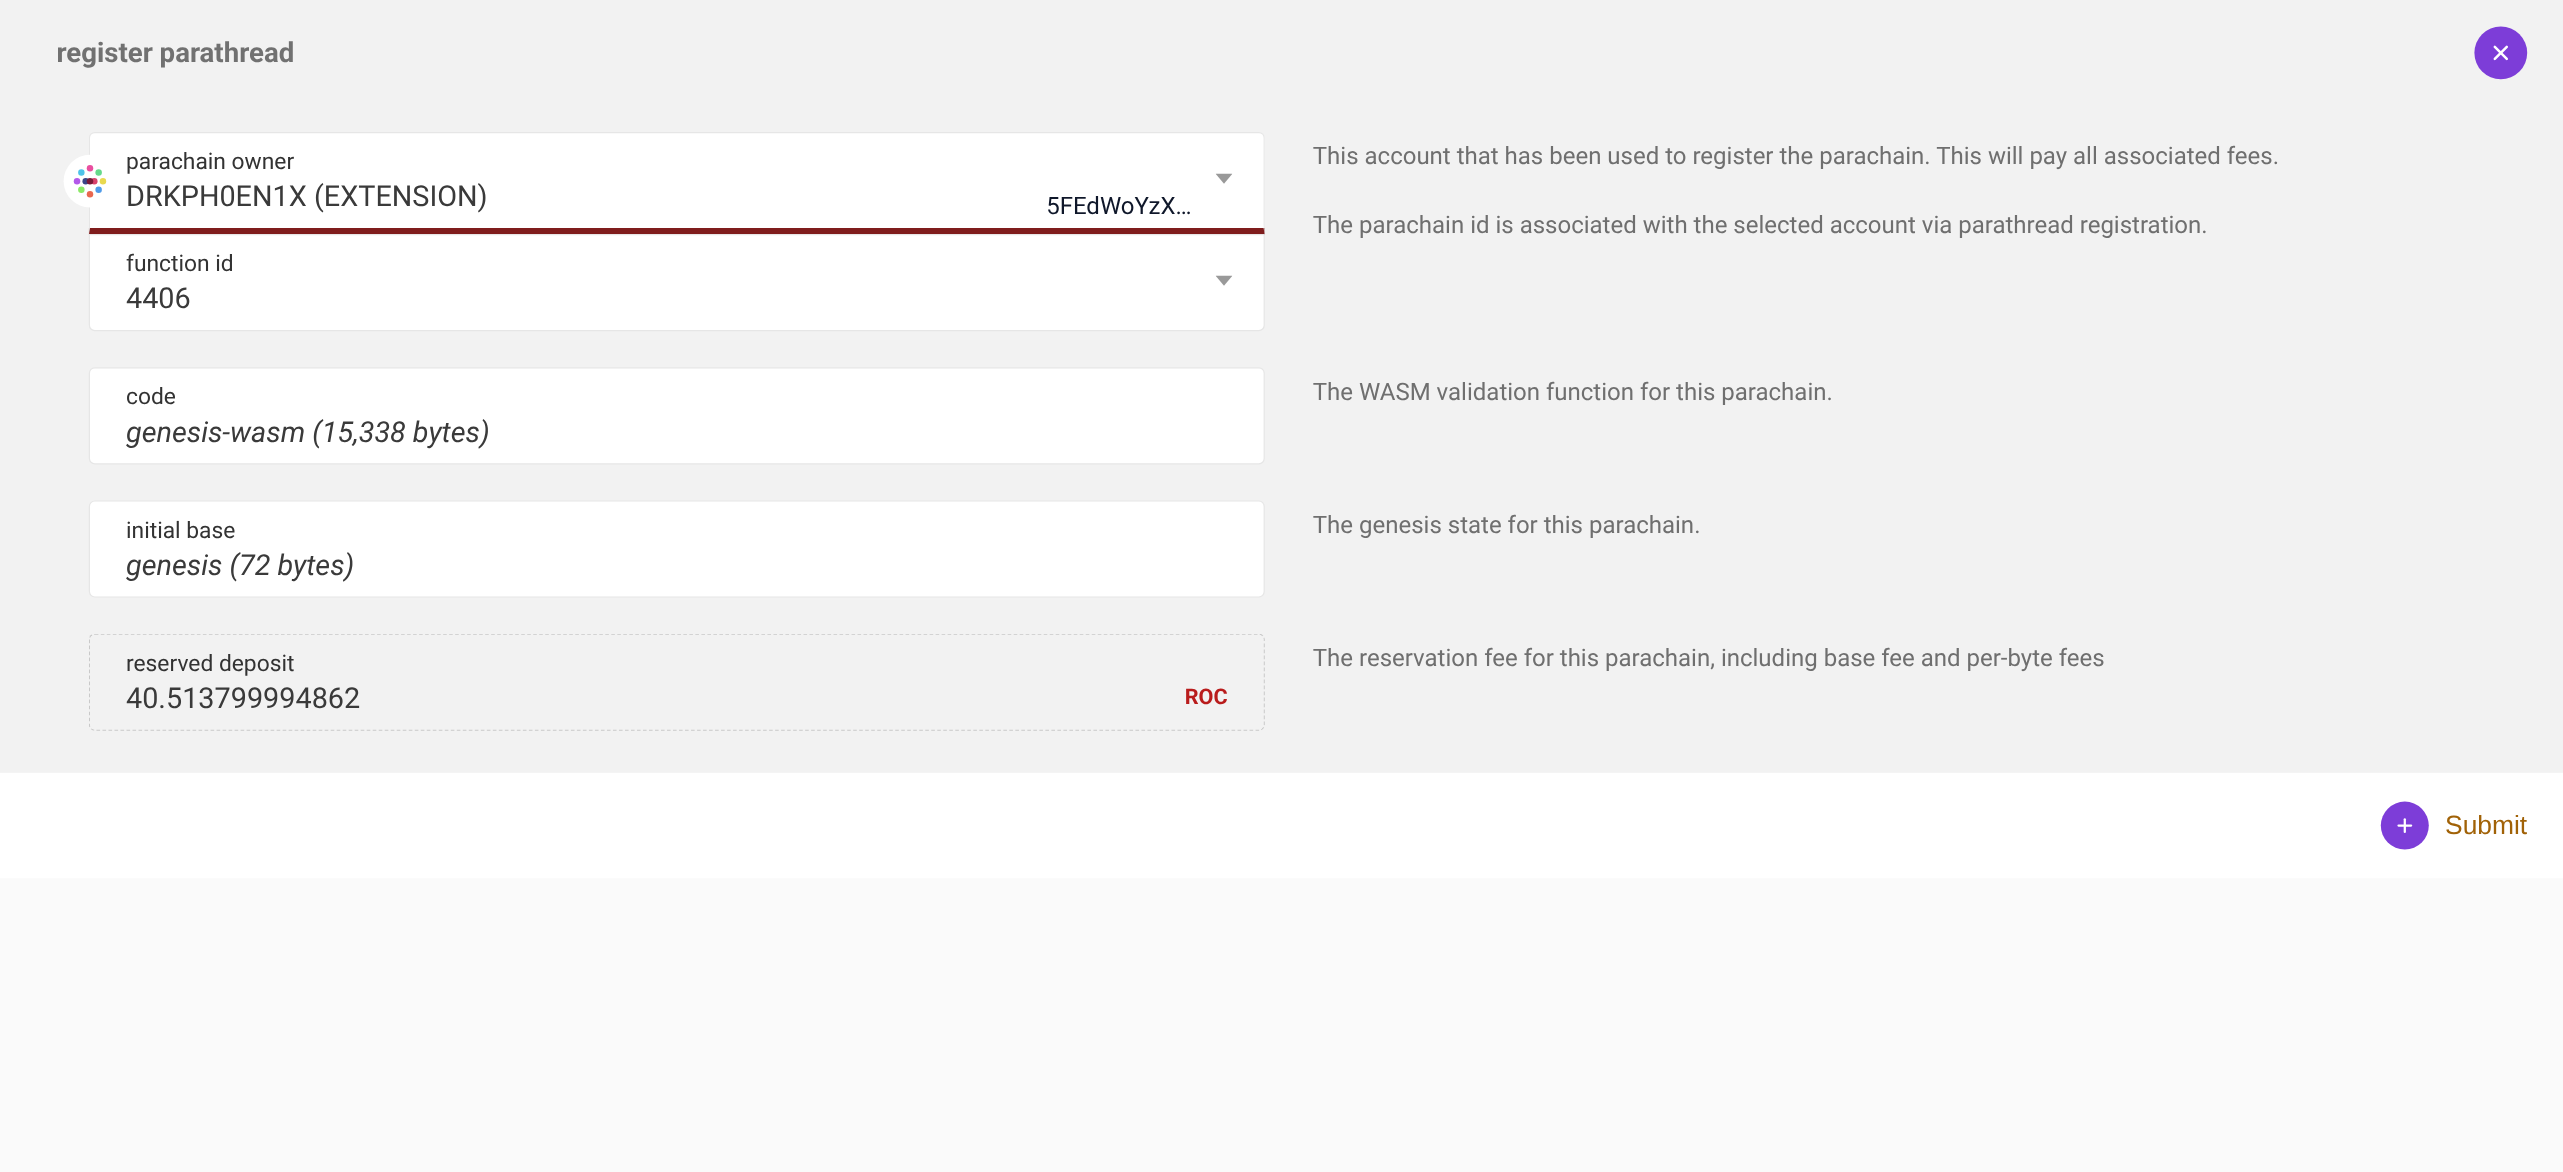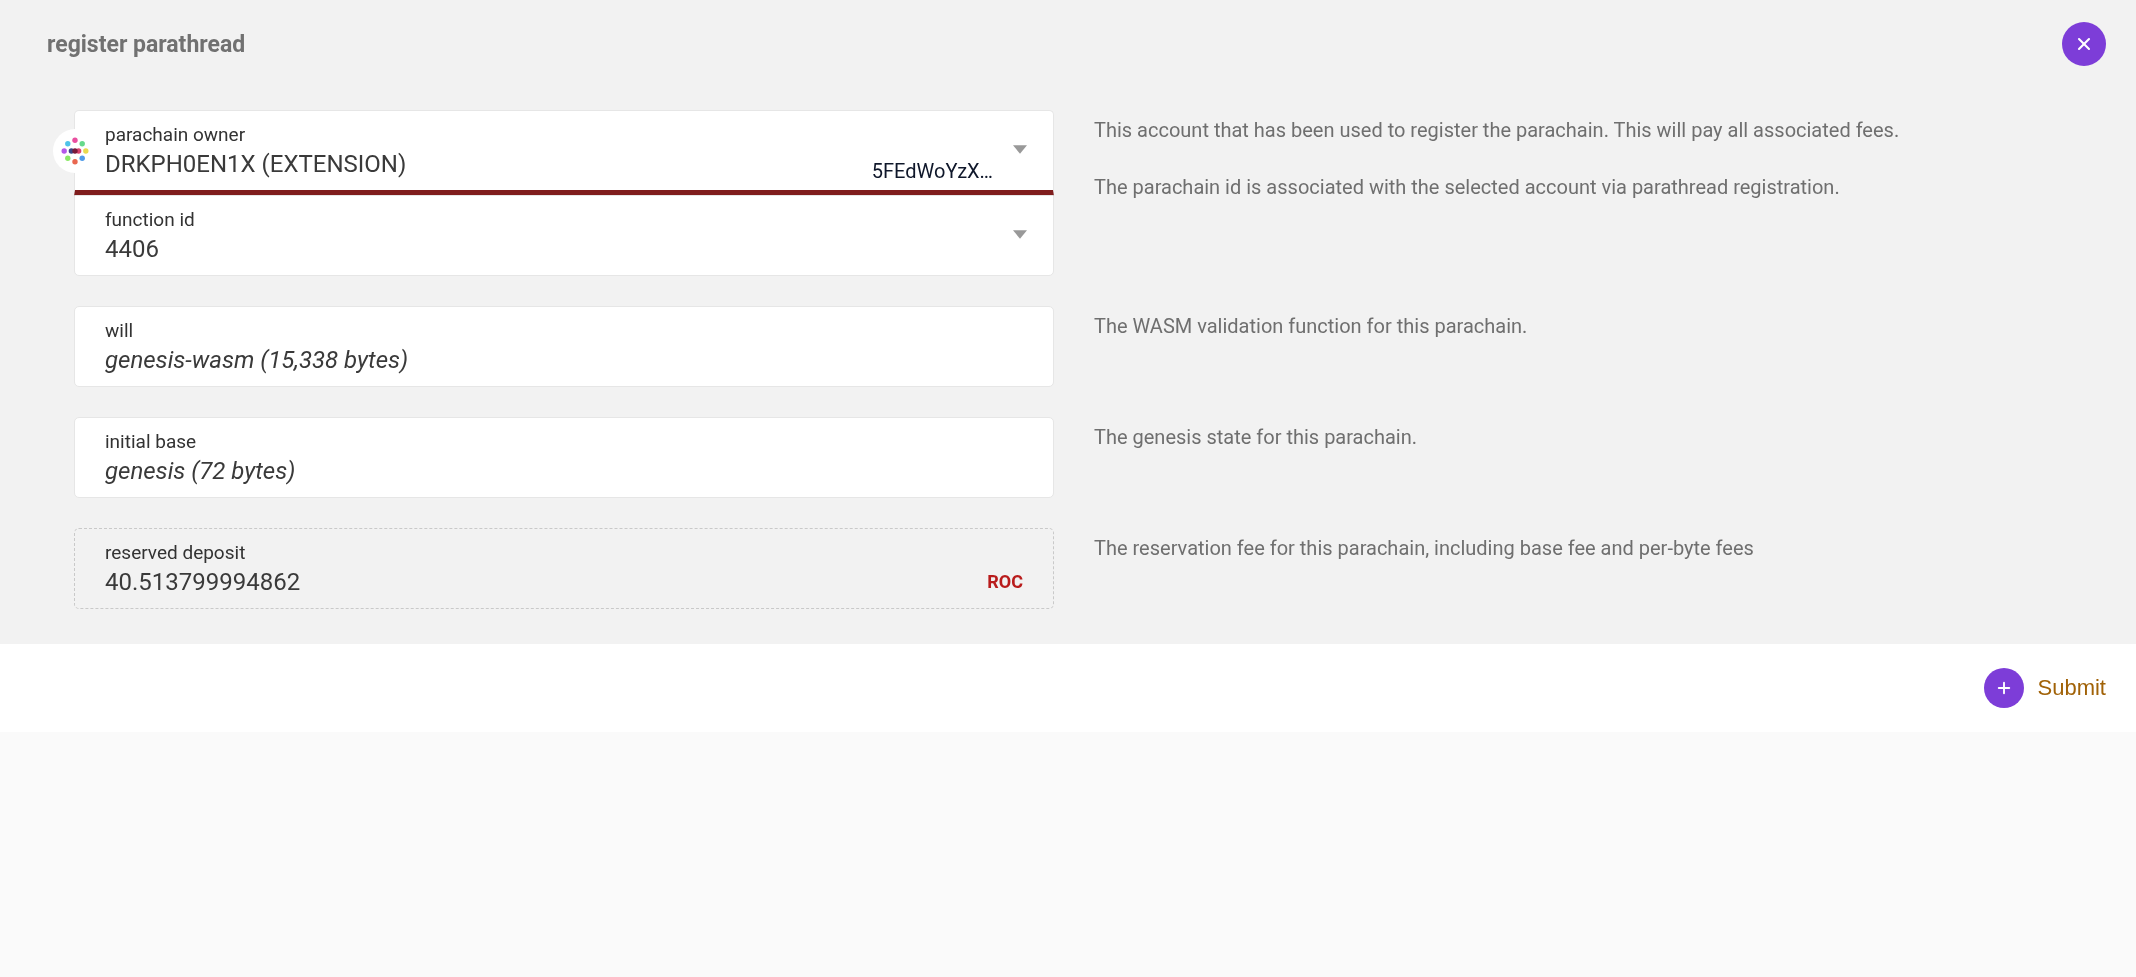--- a/index.html
+++ b/index.html
@@ -238,21 +238,21 @@
       </div>
       <div class="right">
         <div style="margin-bottom:28px;">This account that has been used to register the parachain. This will pay all associated fees.</div>
         <div>The parachain id is associated with the selected account via parathread registration.</div>
       </div>
     </div>
 
     <div class="row">
       <div class="left">
         <div class="field">
-          <div class="field-label">will</div>
+          <div class="field-label">code</div>
           <div class="field-value italic">genesis-wasm (15,338 bytes)</div>
         </div>
       </div>
       <div class="right">The WASM validation function for this parachain.</div>
     </div>
 
     <div class="row">
       <div class="left">
         <div class="field">
           <div class="field-label">initial base</div>

